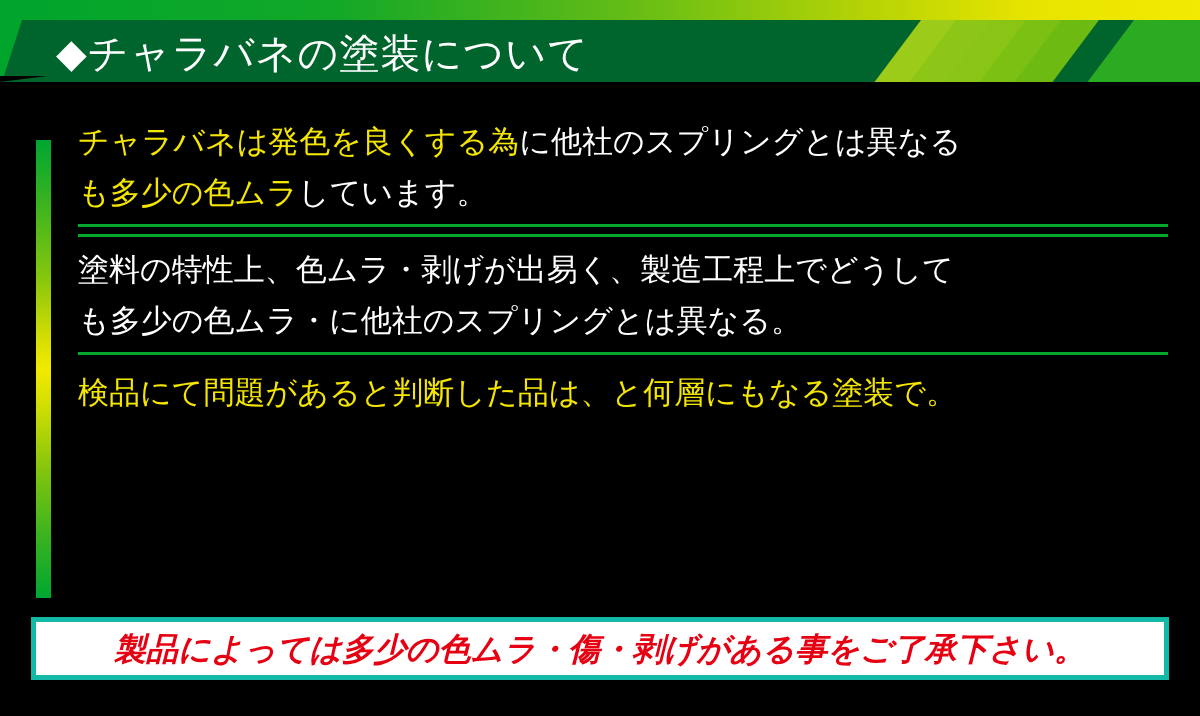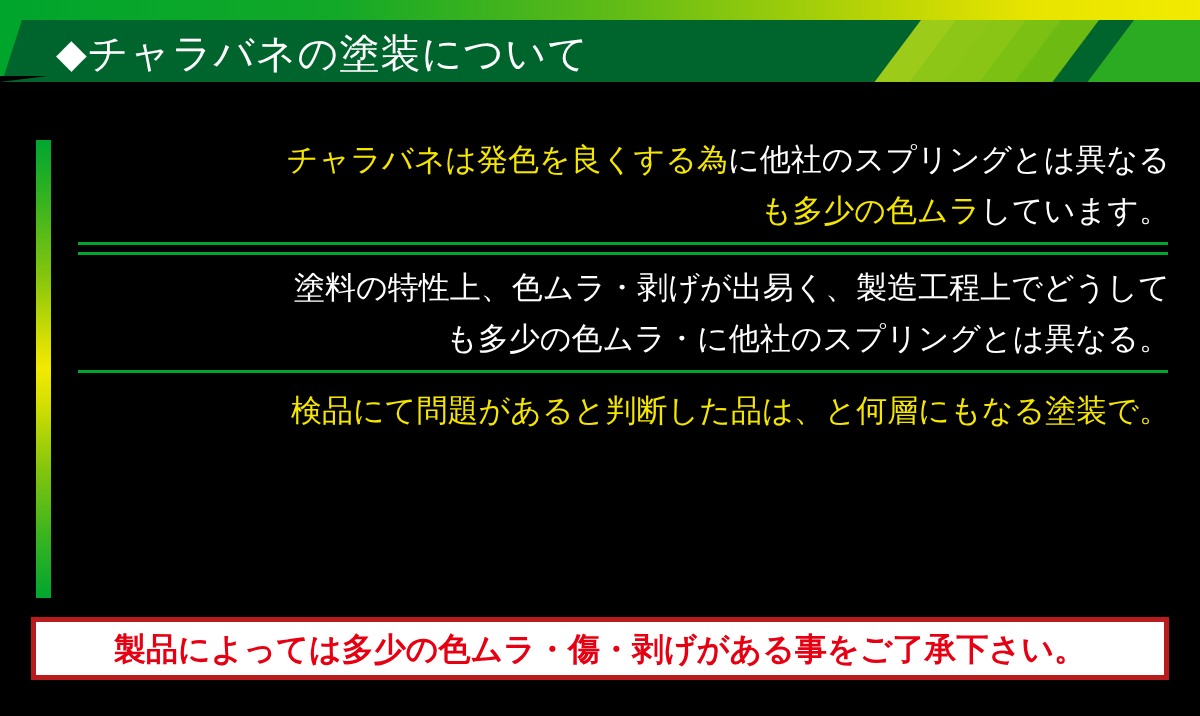--- a/index.html
+++ b/index.html
@@ -72,23 +72,22 @@
     left: 36px;
     top: 58px;
     width: 15px;
     height: 458px;
     background: linear-gradient(180deg, #00a630 0%, #3ab41e 14%, #86c60d 30%, #d8df02 44%, #f2ea00 50%, #d2de02 58%, #83c50d 72%, #37b31f 87%, #00a630 100%);
   }
 
   .blocks {
     position: absolute;
     left: 78px;
-    top: 52px;
+    top: 34px;
     width: 1092px;
-    text-align: right;
   }
   .block {
     position: relative;
     padding: 0 0 0 0;
   }
   .block-line {
     color: #ffffff;
     font-size: 31px;
     line-height: 51px;
     white-space: nowrap;
@@ -107,25 +106,26 @@
   .block.b4 { margin-top: 12px; }
 
   
   .notice {
     position: absolute;
     left: 31px;
     top: 617px;
     width: 1138px;
     height: 63px;
     background: #ffffff;
-    border: 5px solid #b91c1c;
+    border: 5px solid #14b8a6;
     box-sizing: border-box;
     display: flex;
     align-items: center;
     justify-content: center;
+    font-style: italic;
   }
   .notice-text {
     color: #e60012;
     font-size: 32px;
     font-weight: bold;
     white-space: nowrap;
     line-height: 1;
     font-family: "DejaVu Sans", "Liberation Sans", sans-serif;
   }
 </style>

